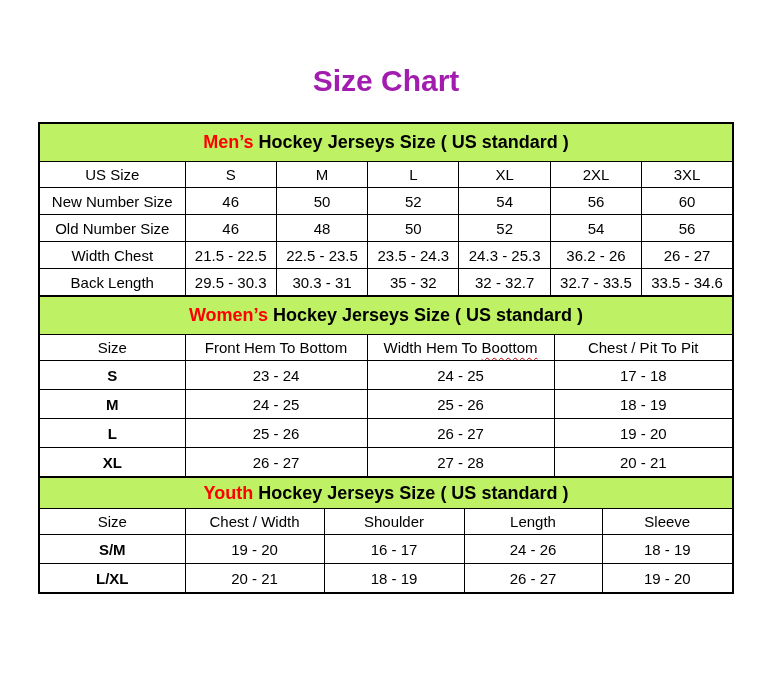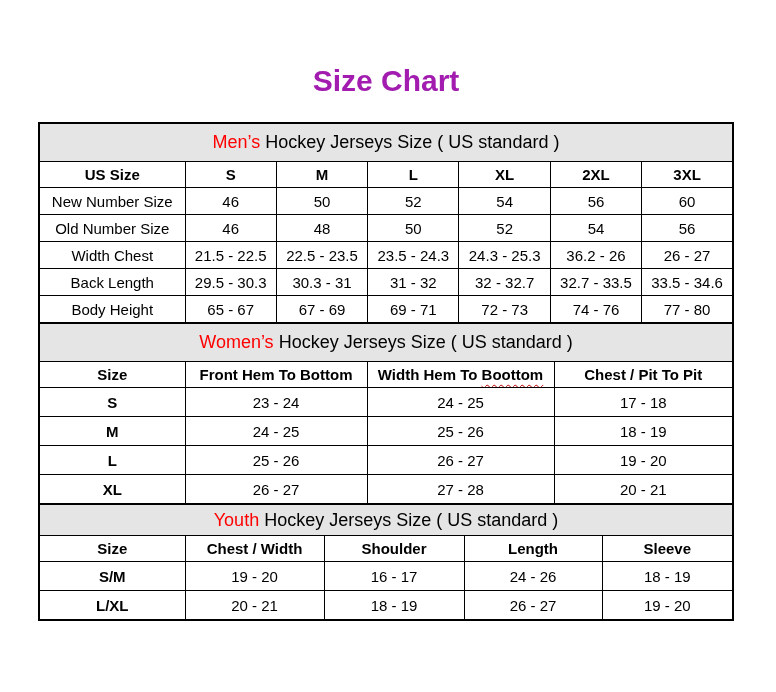--- a/index.html
+++ b/index.html
@@ -22,26 +22,26 @@
     width: 696px; border: 2px solid #000;
   }
   table + table { margin-top: -2px; }
   th, td {
     border: 1.5px solid #000;
     text-align: center; vertical-align: middle;
     color: #000; padding: 0 2px;
     overflow: hidden; white-space: nowrap;
   }
   th.band {
-    background: #e5e5e5;
-    font-size: 18px; font-weight: normal;
+    background: #bef264;
+    font-size: 18px; font-weight: bold;
     height: 37px;
   }
   .hl { color: #FF0000; }
-  tr.head th { font-size: 15px; font-weight: bold; height: 25px; }
+  tr.head th { font-size: 15px; font-weight: normal; height: 25px; }
   td { font-size: 15px; font-weight: normal; }
   table.mens td { height: 26px; }
   table.womens td { height: 28px; }
   table.youth td { height: 28px; }
   table.youth th.band { height: 30px; }
   td.bold-label { font-weight: bold; }
   .squiggle {
     text-decoration-line: underline;
     text-decoration-style: wavy;
     text-decoration-color: #C00000;
@@ -105,33 +105,24 @@
           <td>22.5 - 23.5</td>
           <td>23.5 - 24.3</td>
           <td>24.3 - 25.3</td>
           <td>36.2 - 26</td>
           <td>26 - 27</td>
         </tr>
         <tr>
           <td>Back Length</td>
           <td>29.5 - 30.3</td>
           <td>30.3 - 31</td>
-          <td>31 - 32</td>
+          <td>35 - 32</td>
           <td>32 - 32.7</td>
           <td>32.7 - 33.5</td>
           <td>33.5 - 34.6</td>
-        </tr>
-        <tr>
-          <td>Body Height</td>
-          <td>65 - 67</td>
-          <td>67 - 69</td>
-          <td>69 - 71</td>
-          <td>72 - 73</td>
-          <td>74 - 76</td>
-          <td>77 - 80</td>
         </tr>
       </tbody>
     </table>
 
     <table class="womens">
       <colgroup>
         <col style="width:146px">
           <col style="width:182px">
           <col style="width:187px">
           <col>

